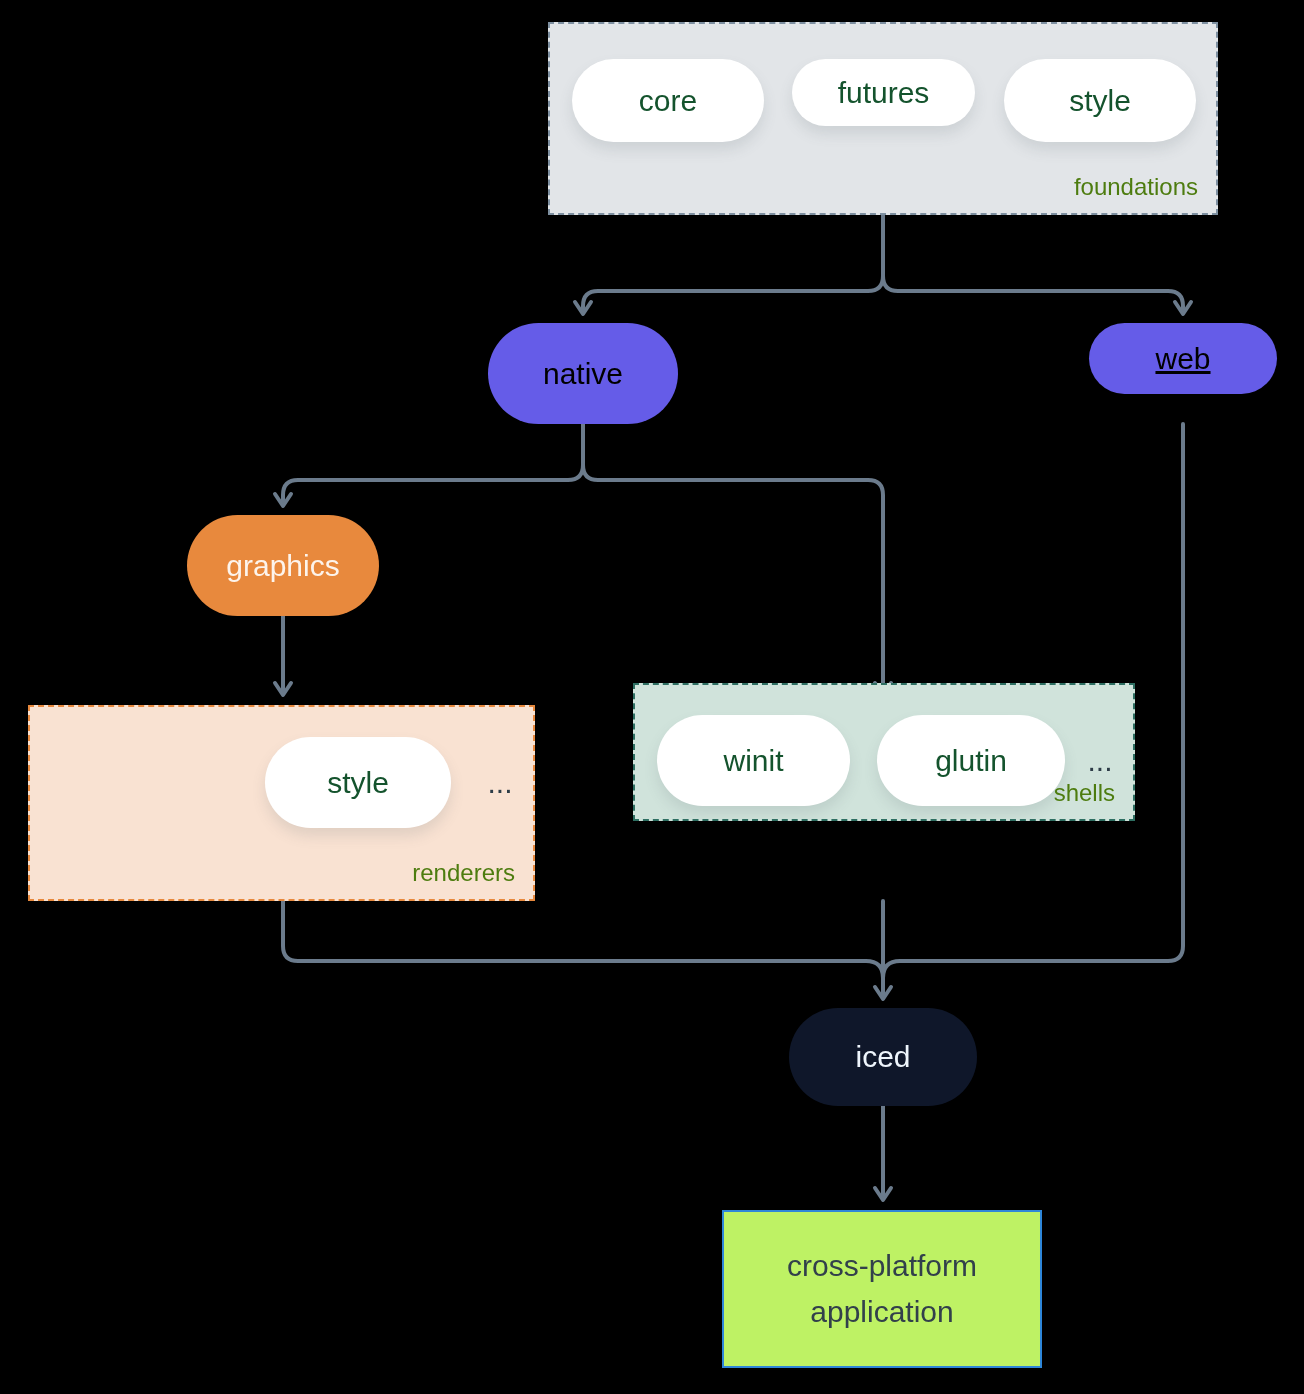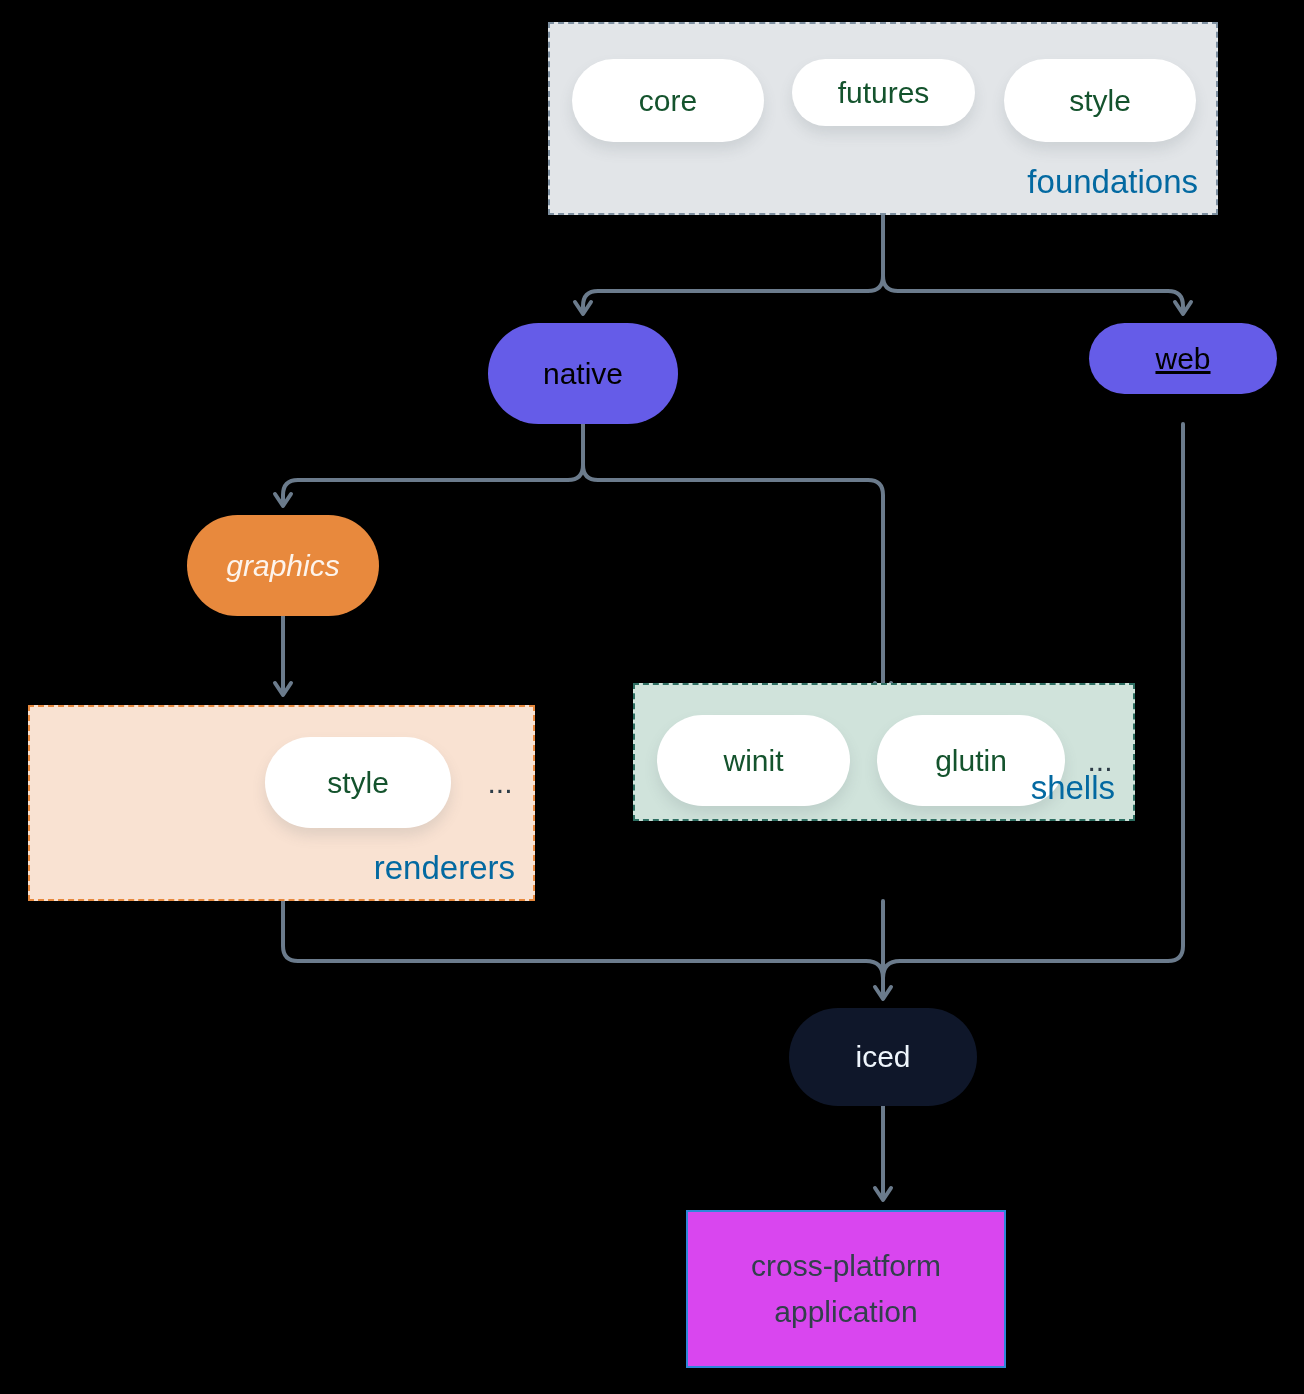--- a/index.html
+++ b/index.html
@@ -4,43 +4,43 @@
 <style>
   html,body{margin:0;padding:0;background:#000;}
   .canvas{
     position:relative;width:1304px;height:1394px;background:#000000;
     font-family:"Liberation Sans","DejaVu Sans",sans-serif;overflow:hidden;
   }
   .edges{position:absolute;left:0;top:0;width:1304px;height:1394px;}
   .edges path{stroke:#6b7b8c;stroke-width:4;fill:none;stroke-linecap:round;}
   .group{position:absolute;box-sizing:border-box;}
   .group-label{
-    position:absolute;right:18px;bottom:12px;font-size:33px;color:#0369a1;
+    position:absolute;right:18px;bottom:12px;font-size:24px;color:#4d7c0f;
   }
   .g-foundations{left:548px;top:22px;width:670px;height:193px;
     background:#e2e5e8;border:2px dashed #7e90a1;}
   .g-renderers{left:28px;top:705px;width:507px;height:196px;
     background:#f9e2d2;border:2px dashed #e8893d;}
   .g-shells{left:633px;top:683px;width:502px;height:138px;
     background:#d0e3db;border:2px dashed #2e6f62;padding-left:8px;}
   .pill{
     position:absolute;display:flex;align-items:center;justify-content:center;
     border-radius:999px;font-size:30px;
   }
   .pill.white{background:#ffffff;color:#14532d;box-shadow:0 8px 14px rgba(90,100,110,0.15);}
   .pill.purple{background:#655ce8;color:#000000;}
   .pill.orange{background:#e8893d;color:#fdf4ec;}
   .pill.blue{background:#0f172a;color:#eef5fc;}
   .dots{
     position:absolute;font-size:30px;color:#2d3c47;
     display:flex;align-items:center;justify-content:center;
   }
   .appbox{
-    position:absolute;left:686px;top:1210px;width:320px;height:158px;
-    background:#d946ef;border:2px solid #2e86d9;box-sizing:border-box;
+    position:absolute;left:722px;top:1210px;width:320px;height:158px;
+    background:#bef264;border:2px solid #2e86d9;box-sizing:border-box;
     display:flex;align-items:center;justify-content:center;text-align:center;
     font-size:30px;line-height:1.55;color:#32404b;padding:0 30px;
   }
 </style>
 </head>
 <body>
 
 <div class="canvas">
 
   <svg class="edges" viewBox="0 0 1304 1394">
@@ -65,21 +65,21 @@
   <div class="group g-foundations">
     <div class="pill white" style="left:22px;top:35px;width:192px;height:83px;">core</div>
     <div class="pill white" style="left:242px;top:35px;width:183px;height:67px;">futures</div>
     <div class="pill white" style="left:454px;top:35px;width:192px;height:83px;">style</div>
     <div class="group-label">foundations</div>
   </div>
 
   <div class="pill purple" style="left:488px;top:323px;width:190px;height:101px;">native</div>
   <div class="pill purple" style="left:1089px;top:323px;width:188px;height:71px;text-decoration:underline;">web</div>
 
-  <div class="pill orange" style="left:187px;top:515px;width:192px;height:101px;font-style:italic;">graphics</div>
+  <div class="pill orange" style="left:187px;top:515px;width:192px;height:101px;">graphics</div>
 
   <div class="group g-renderers">
     <div class="pill white" style="left:235px;top:30px;width:186px;height:91px;">style</div>
     <div class="dots" style="left:440px;top:30px;width:60px;height:91px;">...</div>
     <div class="group-label">renderers</div>
   </div>
 
   <div class="group g-shells">
     <div class="pill white" style="left:22px;top:30px;width:193px;height:91px;">winit</div>
     <div class="pill white" style="left:242px;top:30px;width:188px;height:91px;">glutin</div>

